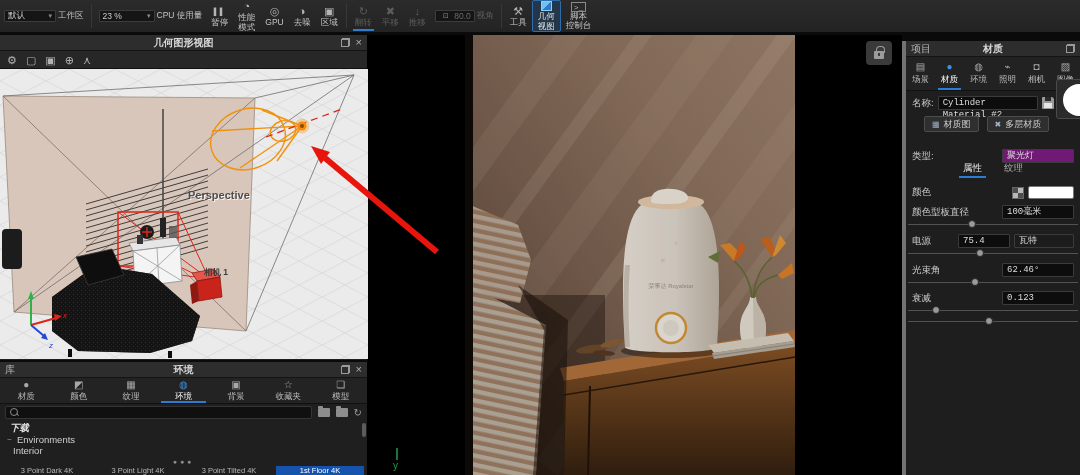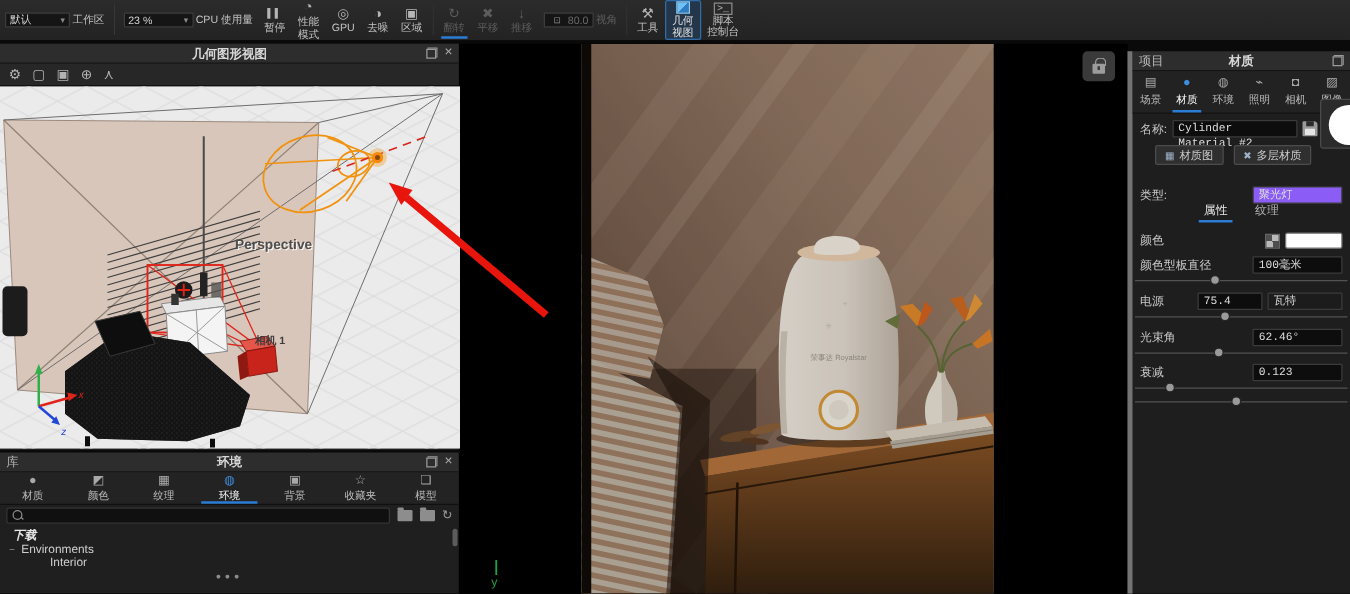--- a/index.html
+++ b/index.html
@@ -63,21 +63,21 @@
   .mag::after { content:""; position:absolute; left:6px; top:6px; width:3px; height:1.4px; background:#8b8b8b; transform:rotate(45deg); }
   .searchbox input { flex:1; background:transparent; border:none; outline:none; color:#ddd; font-size:9px; }
   .folder { position:relative; width:12px; height:9px; background:#8d8d8d; border-radius:1px; }
   .folder::before { content:""; position:absolute; left:0; top:-2px; width:5px; height:2px; background:#8d8d8d; border-radius:1px 1px 0 0; }
   .refresh { color:#9a9a9a; font-size:10px; line-height:10px; }
   .tree { position:relative; padding:2px 0; }
   .treerow { height:11px; display:flex; align-items:center; font-size:9.5px; color:#cfcfcf; gap:4px; }
   .treerow .tw { color:#9a9a9a; font-size:8px; width:7px; text-align:center; }
   .tr-dl { padding-left:10px; font-style:italic; font-weight:bold; color:#e6e6e6; }
   .tr-env { padding-left:6px; }
-  .tr-int { padding-left:40px; }
+  .tr-int { padding-left:13px; }
   .vscroll { position:absolute; right:1px; top:2px; width:4px; height:14px; background:#5c5c5c; border-radius:2px; }
   .dots { text-align:center; font-size:7px; color:#8d8d8d; letter-spacing:3px; height:8px; line-height:7px; }
   .thumbs { display:flex; gap:3px; padding:0 3px; }
   .thumb { width:88px; display:flex; flex-direction:column; gap:1px; }
   .thumb .tlab { font-size:7.5px; color:#b7b7b7; text-align:center; white-space:nowrap; overflow:hidden; height:9px; line-height:9px; }
   .thumb.sel .tlab { background:#1553ad; color:#fff; }
 
   
   #render-view { position:absolute; left:368px; top:35px; width:534px; height:440px; background:#000; }
   #lock-btn { position:absolute; left:498px; top:6px; width:26px; height:24px; background:#3a3a3a;
@@ -388,20 +388,34 @@
       <div class="treerow tr-env">
         <span class="tw">−</span>
         <span>Environments</span>
       </div>
       <div class="treerow tr-int">
         <span>Interior</span>
       </div>
       <div class="vscroll"></div>
     </div>
     <div class="dots">●●●</div>
+    <div class="thumbs">
+      <div class="thumb">
+        <div class="tlab">3 Point Dark 4K</div>
+      </div>
+      <div class="thumb">
+        <div class="tlab">3 Point Light 4K</div>
+      </div>
+      <div class="thumb">
+        <div class="tlab">3 Point Tilted 4K</div>
+      </div>
+      <div class="thumb sel">
+        <div class="tlab">1st Floor 4K</div>
+      </div>
+    </div>
   </div>
 
   <div id="render-view">
     <svg width="534" height="440" viewBox="0 0 534 440">
       <defs>
         <clipPath id="photo">
             <rect x="97" y="0" width="330" height="440"></rect>
           </clipPath>
         <linearGradient id="wallG" x1="0" y1="1" x2="1" y2="0">
           <stop offset="0" stop-color="#4f3b2f"></stop>
@@ -559,21 +573,21 @@
       </button>
       <button class="pbtn">
         <span class="bico">✖</span>
         <span>多层材质</span>
       </button>
     </div>
 
     <div class="prow" style="margin-top:17px">
       <span>类型:</span>
       <span class="grow"></span>
-      <span class="inbox" style="width:72px;background:#8b5cf6">聚光灯</span>
+      <span class="inbox" style="width:72px;background:#701a75">聚光灯</span>
     </div>
 
     <div class="subtabs">
       <span class="subtab on">属性</span>
       <span class="subtab">纹理</span>
     </div>
 
     <div class="prow" style="margin-top:8px">
       <span>颜色</span>
       <span class="grow"></span>

